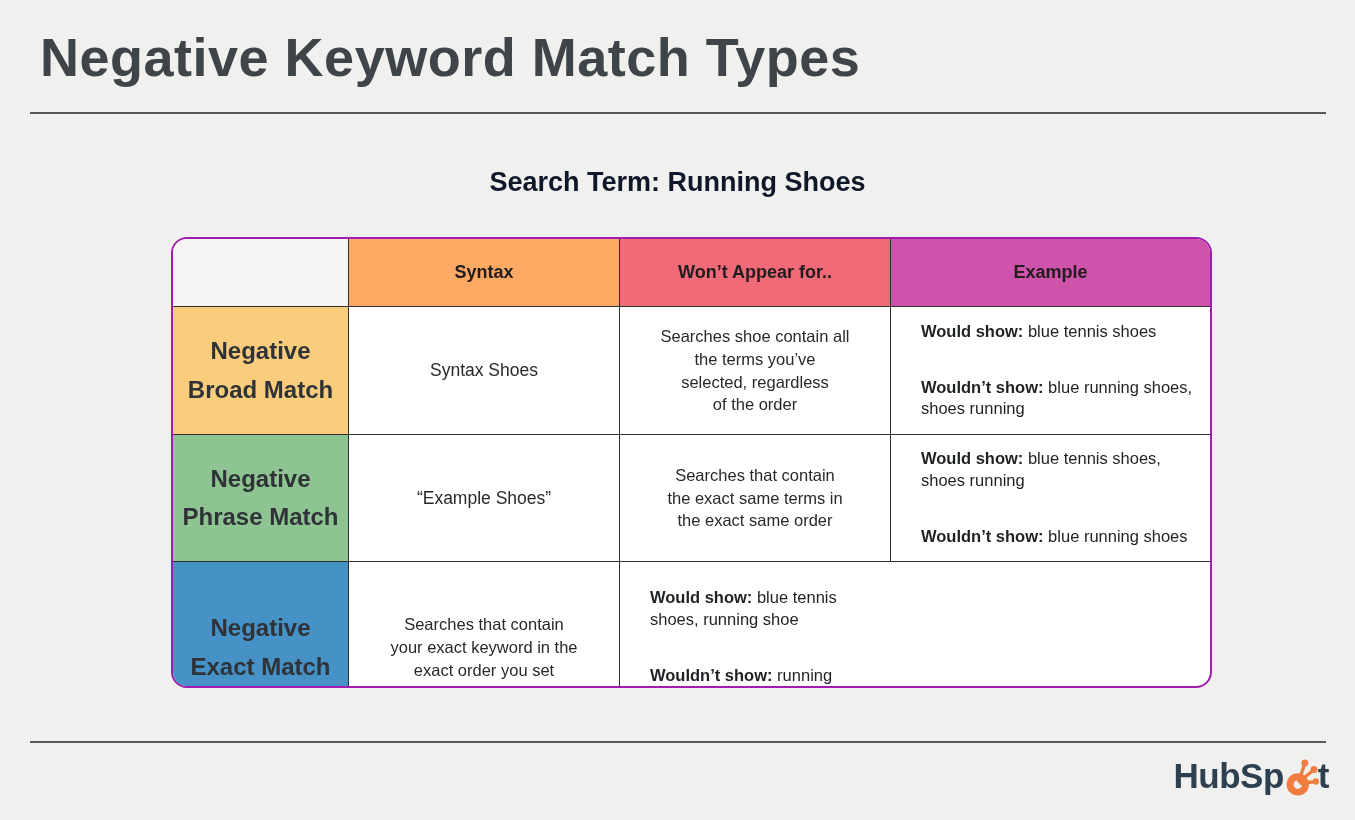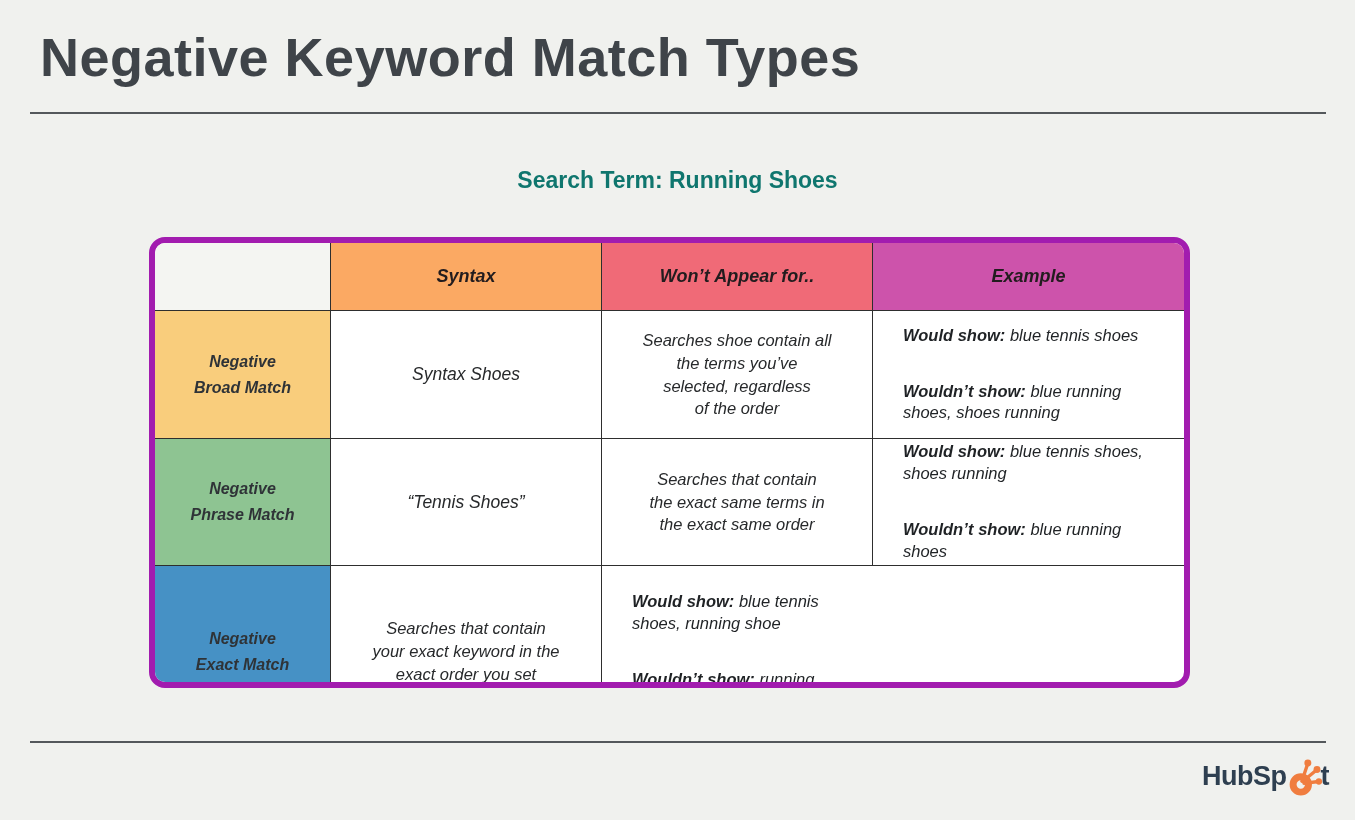--- a/index.html
+++ b/index.html
@@ -15,65 +15,64 @@
     font-size: 54px; font-weight: 700; color: #3f4449; letter-spacing: 0.5px;
   }
   .rule {
     position: absolute; left: 30px; width: 1296px; height: 2px;
   }
   .rule-top { top: 112px; }
   .rule-bottom { top: 741px; }
 
   .subtitle {
     position: absolute; left: 0; top: 167px; width: 100%;
-    text-align: center; font-size: 23px; font-weight: 700; color: #0f766e;
+    text-align: center; font-size: 27px; font-weight: 700; color: #0f172a;
   }
 
   .match-table {
-    position: absolute; left: 149px; top: 237px; width: 1041px; height: 451px;
+    position: absolute; left: 171px; top: 237px; width: 1041px; height: 451px;
     display: grid;
     grid-template-columns: 176px 271px 271px 1fr;
     grid-template-rows: 68px 128px 127px 1fr;
-    border: 6px solid #a21caf; border-radius: 16px; overflow: hidden;
+    border: 2px solid #a21caf; border-radius: 16px; overflow: hidden;
     background: #ffffff;
-    font-style: italic;
   }
   .cell {
     border-right: 1.5px solid #2e2e2e;
     border-bottom: 1.5px solid #2e2e2e;
     display: flex; align-items: center; justify-content: center;
     background: #ffffff;
   }
   .cell.col-last { border-right: none; }
   .cell.row-last { border-bottom: none; }
 
   .hcell { font-size: 18px; font-weight: 700; color: #221c1e; }
   .corner { background: #f4f5f2; }
 
   .label-cell {
-    font-size: 16px; font-weight: 700; color: #2f3337;
+    font-size: 24px; font-weight: 700; color: #2f3337;
     white-space: pre-line; text-align: center; line-height: 1.6;
   }
   .syntax-cell { font-size: 17.5px; color: #27292b; }
   .wont-cell {
     font-size: 16.5px; color: #27292b; line-height: 1.38;
     white-space: pre-line; text-align: center;
   }
   .example-cell {
     flex-direction: column; align-items: flex-start; justify-content: center;
     padding: 8px 16px 8px 30px;
     font-size: 16.5px; color: #1f2225; line-height: 1.32;
   }
   .example-cell p { margin: 17px 0; }
   .b { font-weight: 700; }
 
   .logo {
     position: absolute; right: 26px; top: 756px;
     display: flex; align-items: center;
-    font-size: 27px; font-weight: 700; letter-spacing: -0.5px;
+    font-size: 35px; font-weight: 700; letter-spacing: -0.5px;
   }
   .logo .mark { width: 36px; height: 40px; margin: 0 -2px 0 0; display: block; }
 </style>
 </head>
 <body style="background-color: rgb(240, 241, 238);">
 
 <div class="canvas">
 
   <h1 class="page-title">Negative Keyword Match Types</h1>
 
@@ -95,21 +94,21 @@
 the terms you’ve
 selected, regardless
 of the order</div>
     <div class="cell example-cell col-last">
       <p><span class="b">Would show:</span> <span>blue tennis shoes</span></p>
       <p><span class="b">Wouldn’t show:</span> <span>blue running shoes, shoes running</span></p>
     </div>
 
     <div class="cell label-cell" style="background-color: rgb(142, 196, 146);">Negative
 Phrase Match</div>
-    <div class="cell syntax-cell">“Tennis Shoes”</div>
+    <div class="cell syntax-cell">“Example Shoes”</div>
     <div class="cell wont-cell">Searches that contain
 the exact same terms in
 the exact same order</div>
     <div class="cell example-cell col-last">
       <p><span class="b">Would show:</span> <span>blue tennis shoes, shoes running</span></p>
       <p><span class="b">Wouldn’t show:</span> <span>blue running shoes</span></p>
     </div>
 
     <div class="cell label-cell row-last" style="background-color: rgb(70, 145, 197);">Negative
 Exact Match</div>

